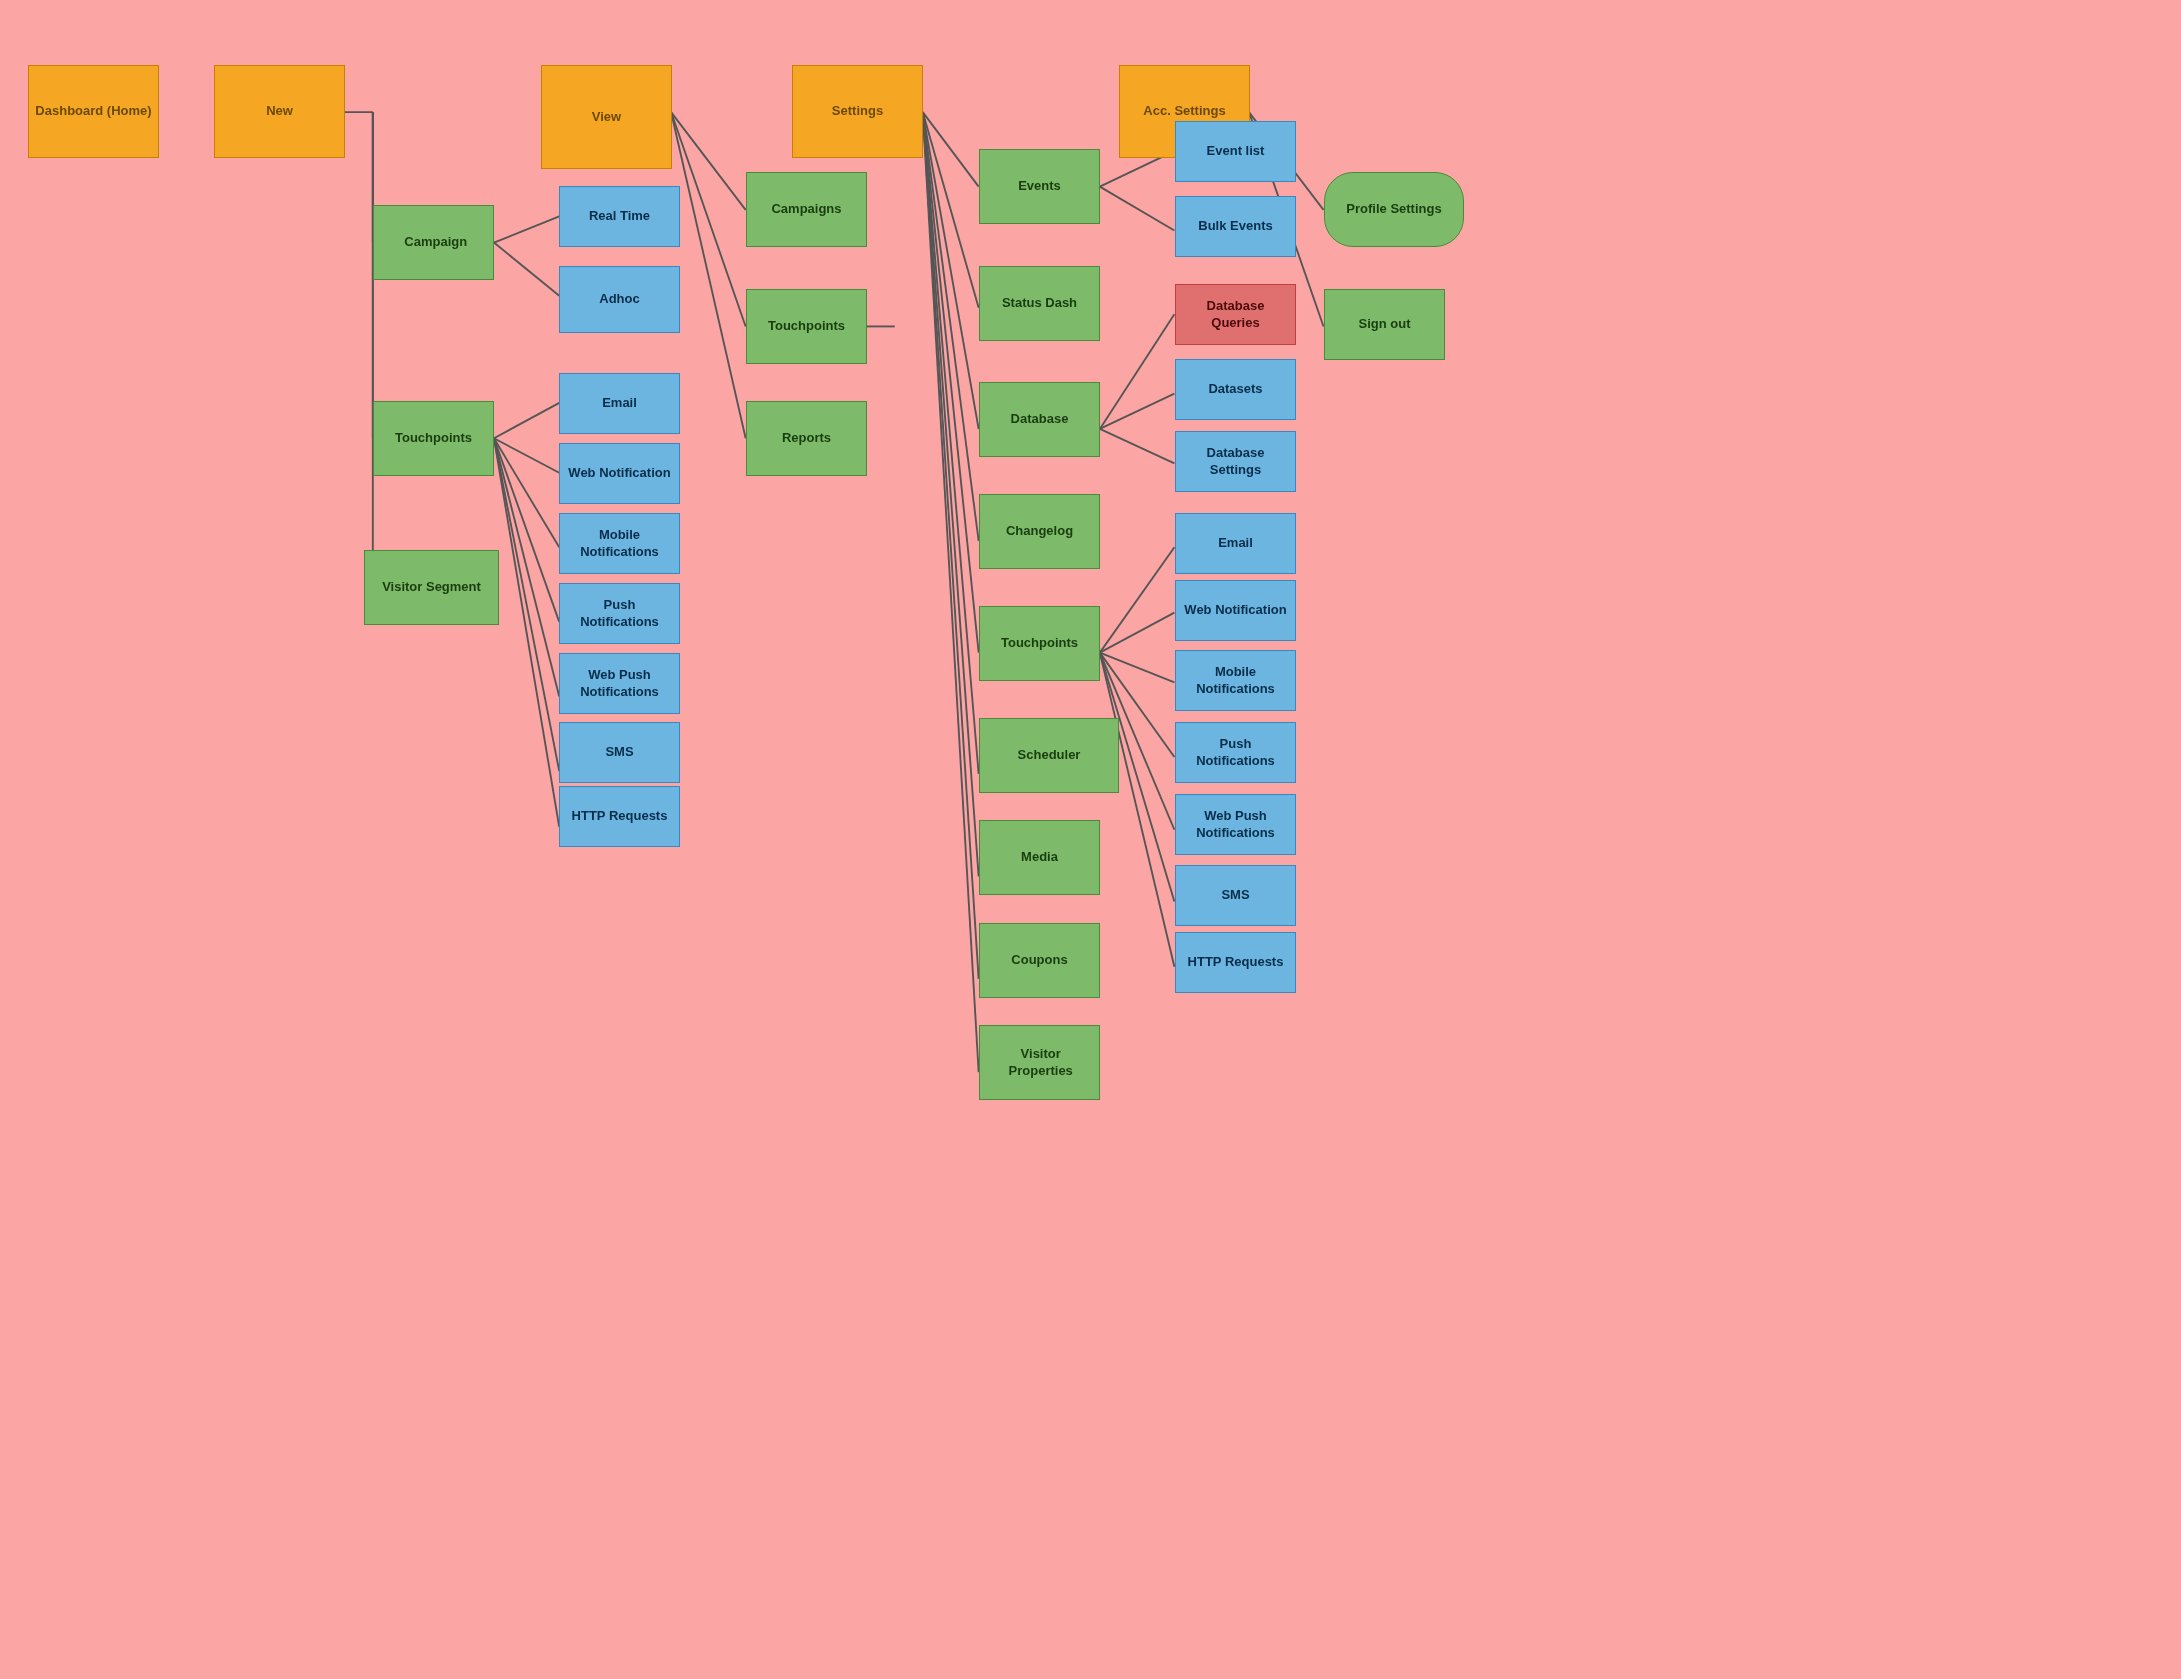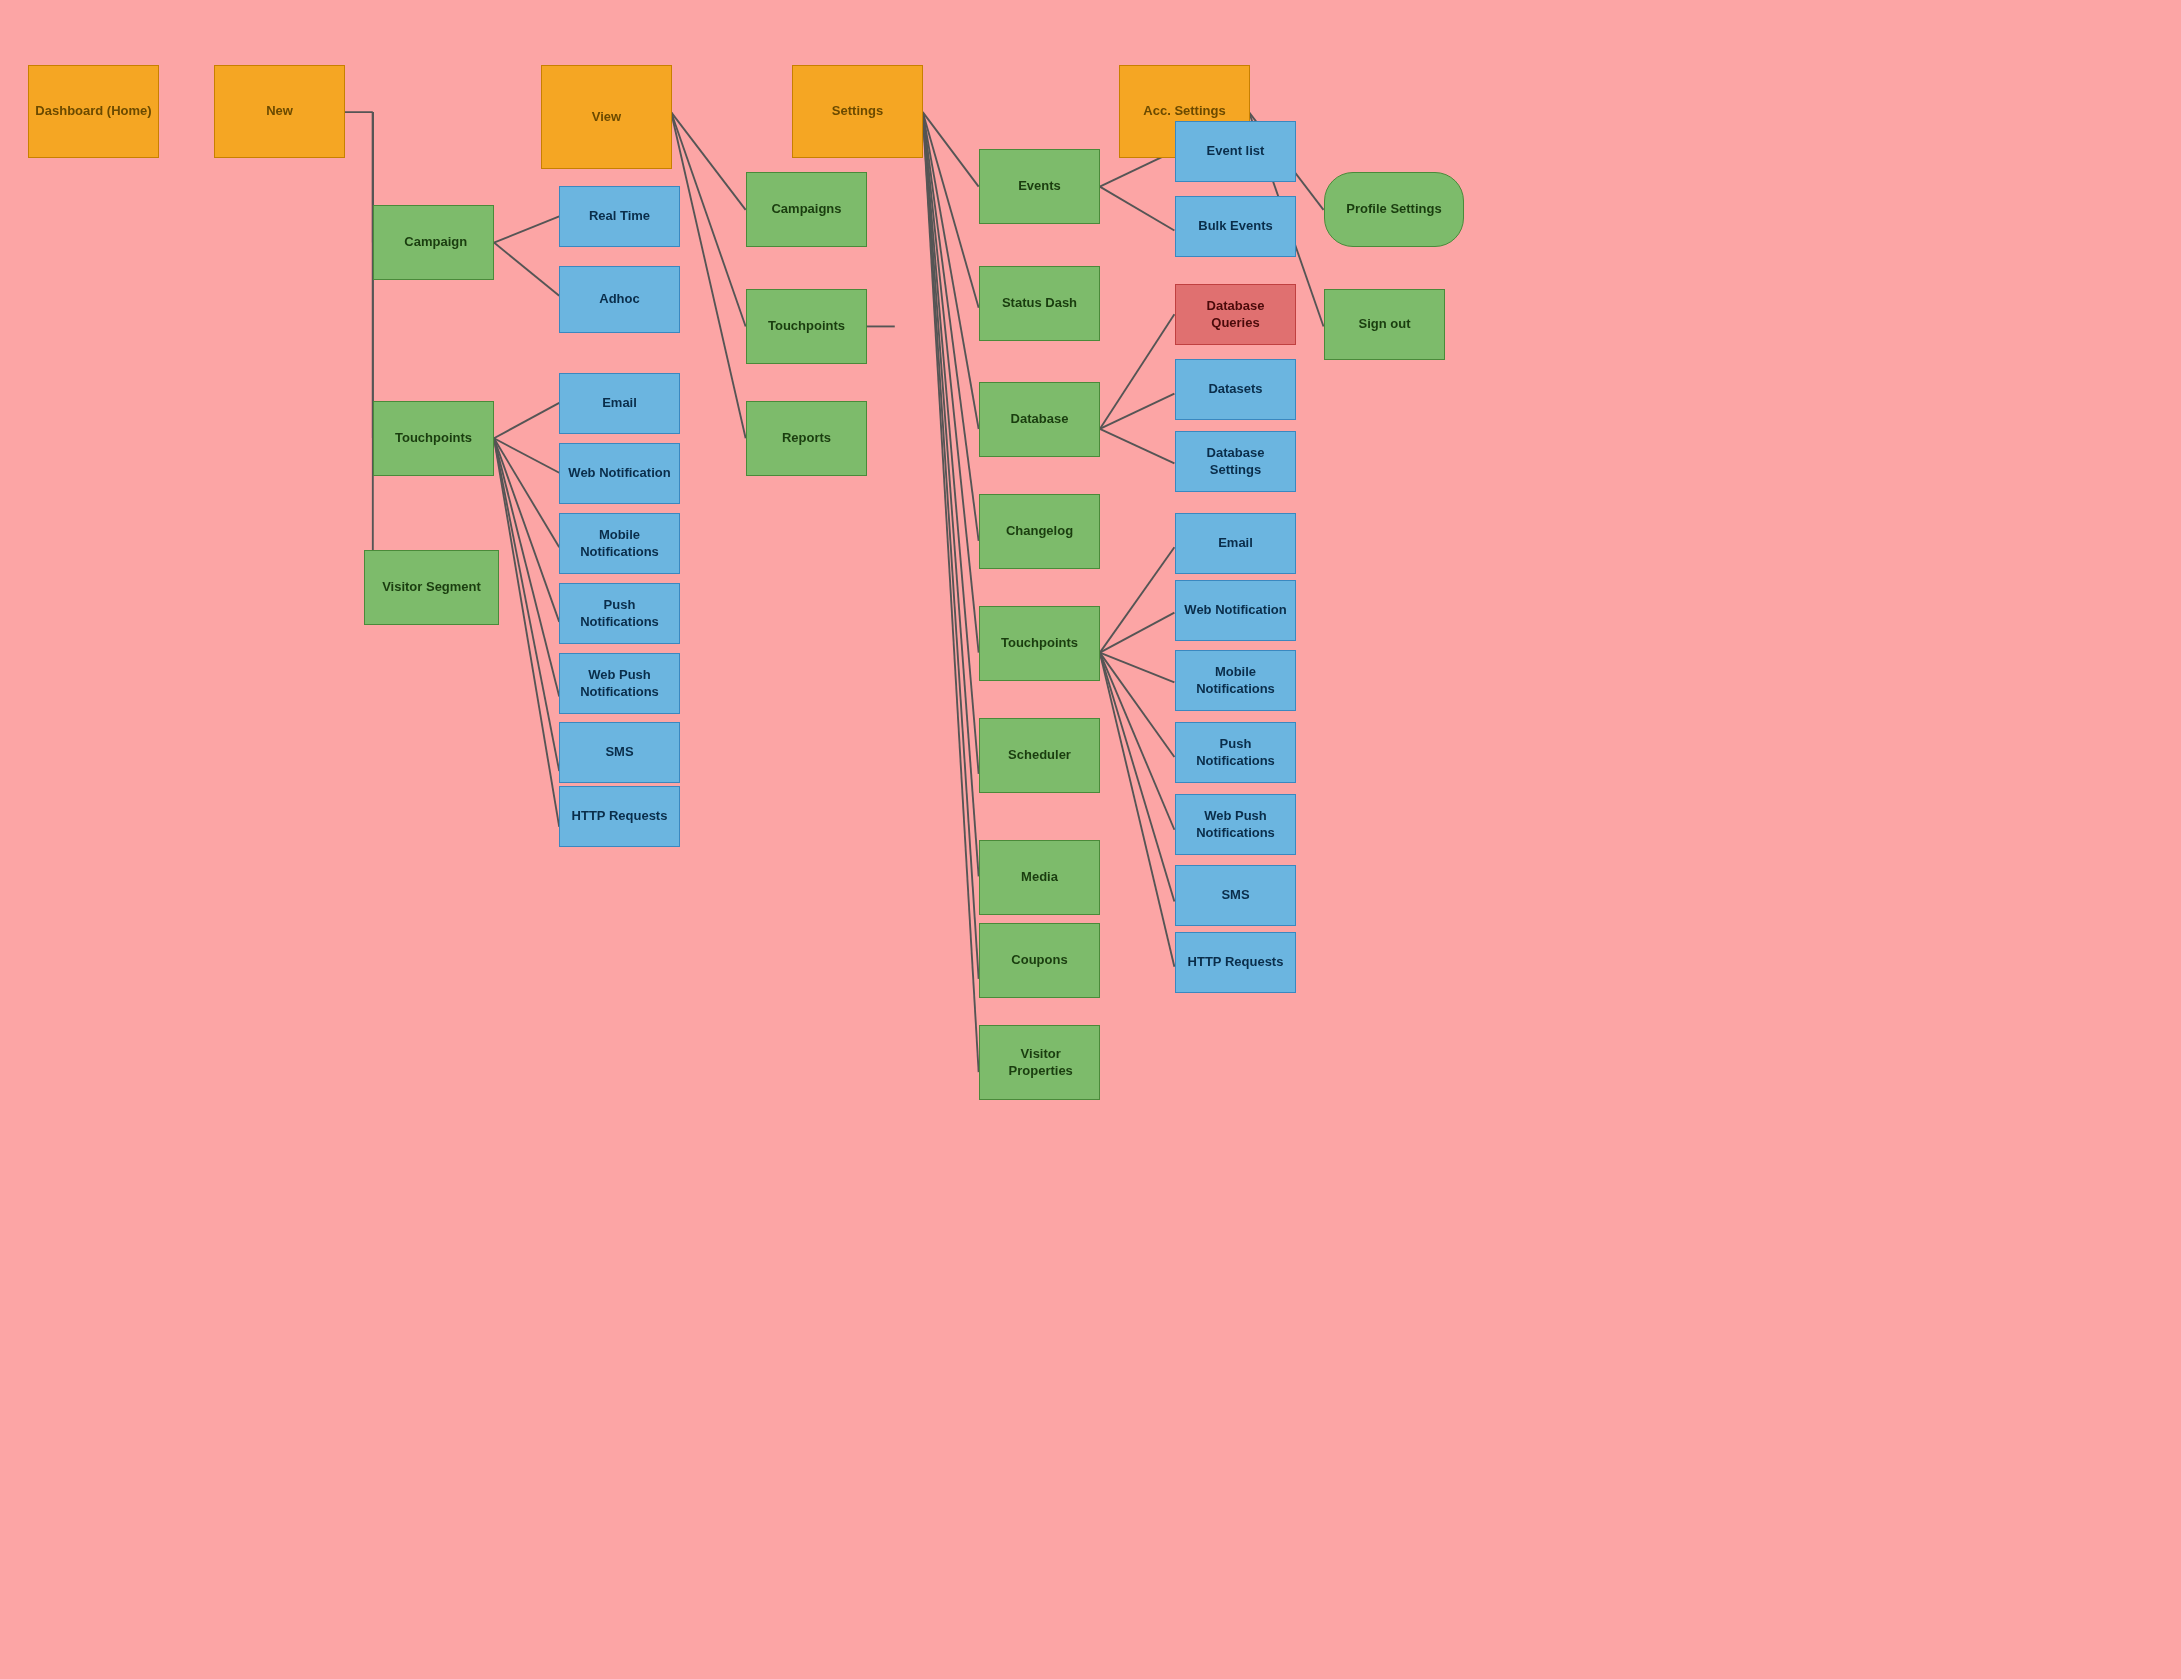--- a/index.html
+++ b/index.html
@@ -180,22 +180,22 @@
 
   <div class="node green" style="left:746px; top:172px; width:121px; height:75px;">Campaigns</div>
   <div class="node green" style="left:746px; top:289px; width:121px; height:75px;">Touchpoints</div>
   <div class="node green" style="left:746px; top:401px; width:121px; height:75px;">Reports</div>
 
   <div class="node green" style="left:979px; top:149px; width:121px; height:75px;">Events</div>
   <div class="node green" style="left:979px; top:266px; width:121px; height:75px;">Status Dash</div>
   <div class="node green" style="left:979px; top:382px; width:121px; height:75px;">Database</div>
   <div class="node green" style="left:979px; top:494px; width:121px; height:75px;">Changelog</div>
   <div class="node green" style="left:979px; top:606px; width:121px; height:75px;">Touchpoints</div>
-  <div class="node green" style="left:979px; top:718px; width:121px; height:75px;">Scheduler</div>
-  <div class="node green" style="left:979px; top:840px; width:121px; height:75px;">Media</div>
+  <div class="node green" style="left:979px; top:718px; width:140px; height:75px;">Scheduler</div>
+  <div class="node green" style="left:979px; top:820px; width:121px; height:75px;">Media</div>
   <div class="node green" style="left:979px; top:923px; width:121px; height:75px;">Coupons</div>
   <div class="node green" style="left:979px; top:1025px; width:121px; height:75px;padding-left:8px;">Visitor<br>Properties</div>
 
   <div class="node blue" style="left:1175px; top:121px; width:121px; height:61px;">Event list</div>
   <div class="node blue" style="left:1175px; top:196px; width:121px; height:61px;">Bulk Events</div>
 
   <div class="node red" style="left:1175px; top:284px; width:121px; height:61px;">Database<br>Queries</div>
   <div class="node blue" style="left:1175px; top:359px; width:121px; height:61px;">Datasets</div>
   <div class="node blue" style="left:1175px; top:431px; width:121px; height:61px;">Database<br>Settings</div>
 

